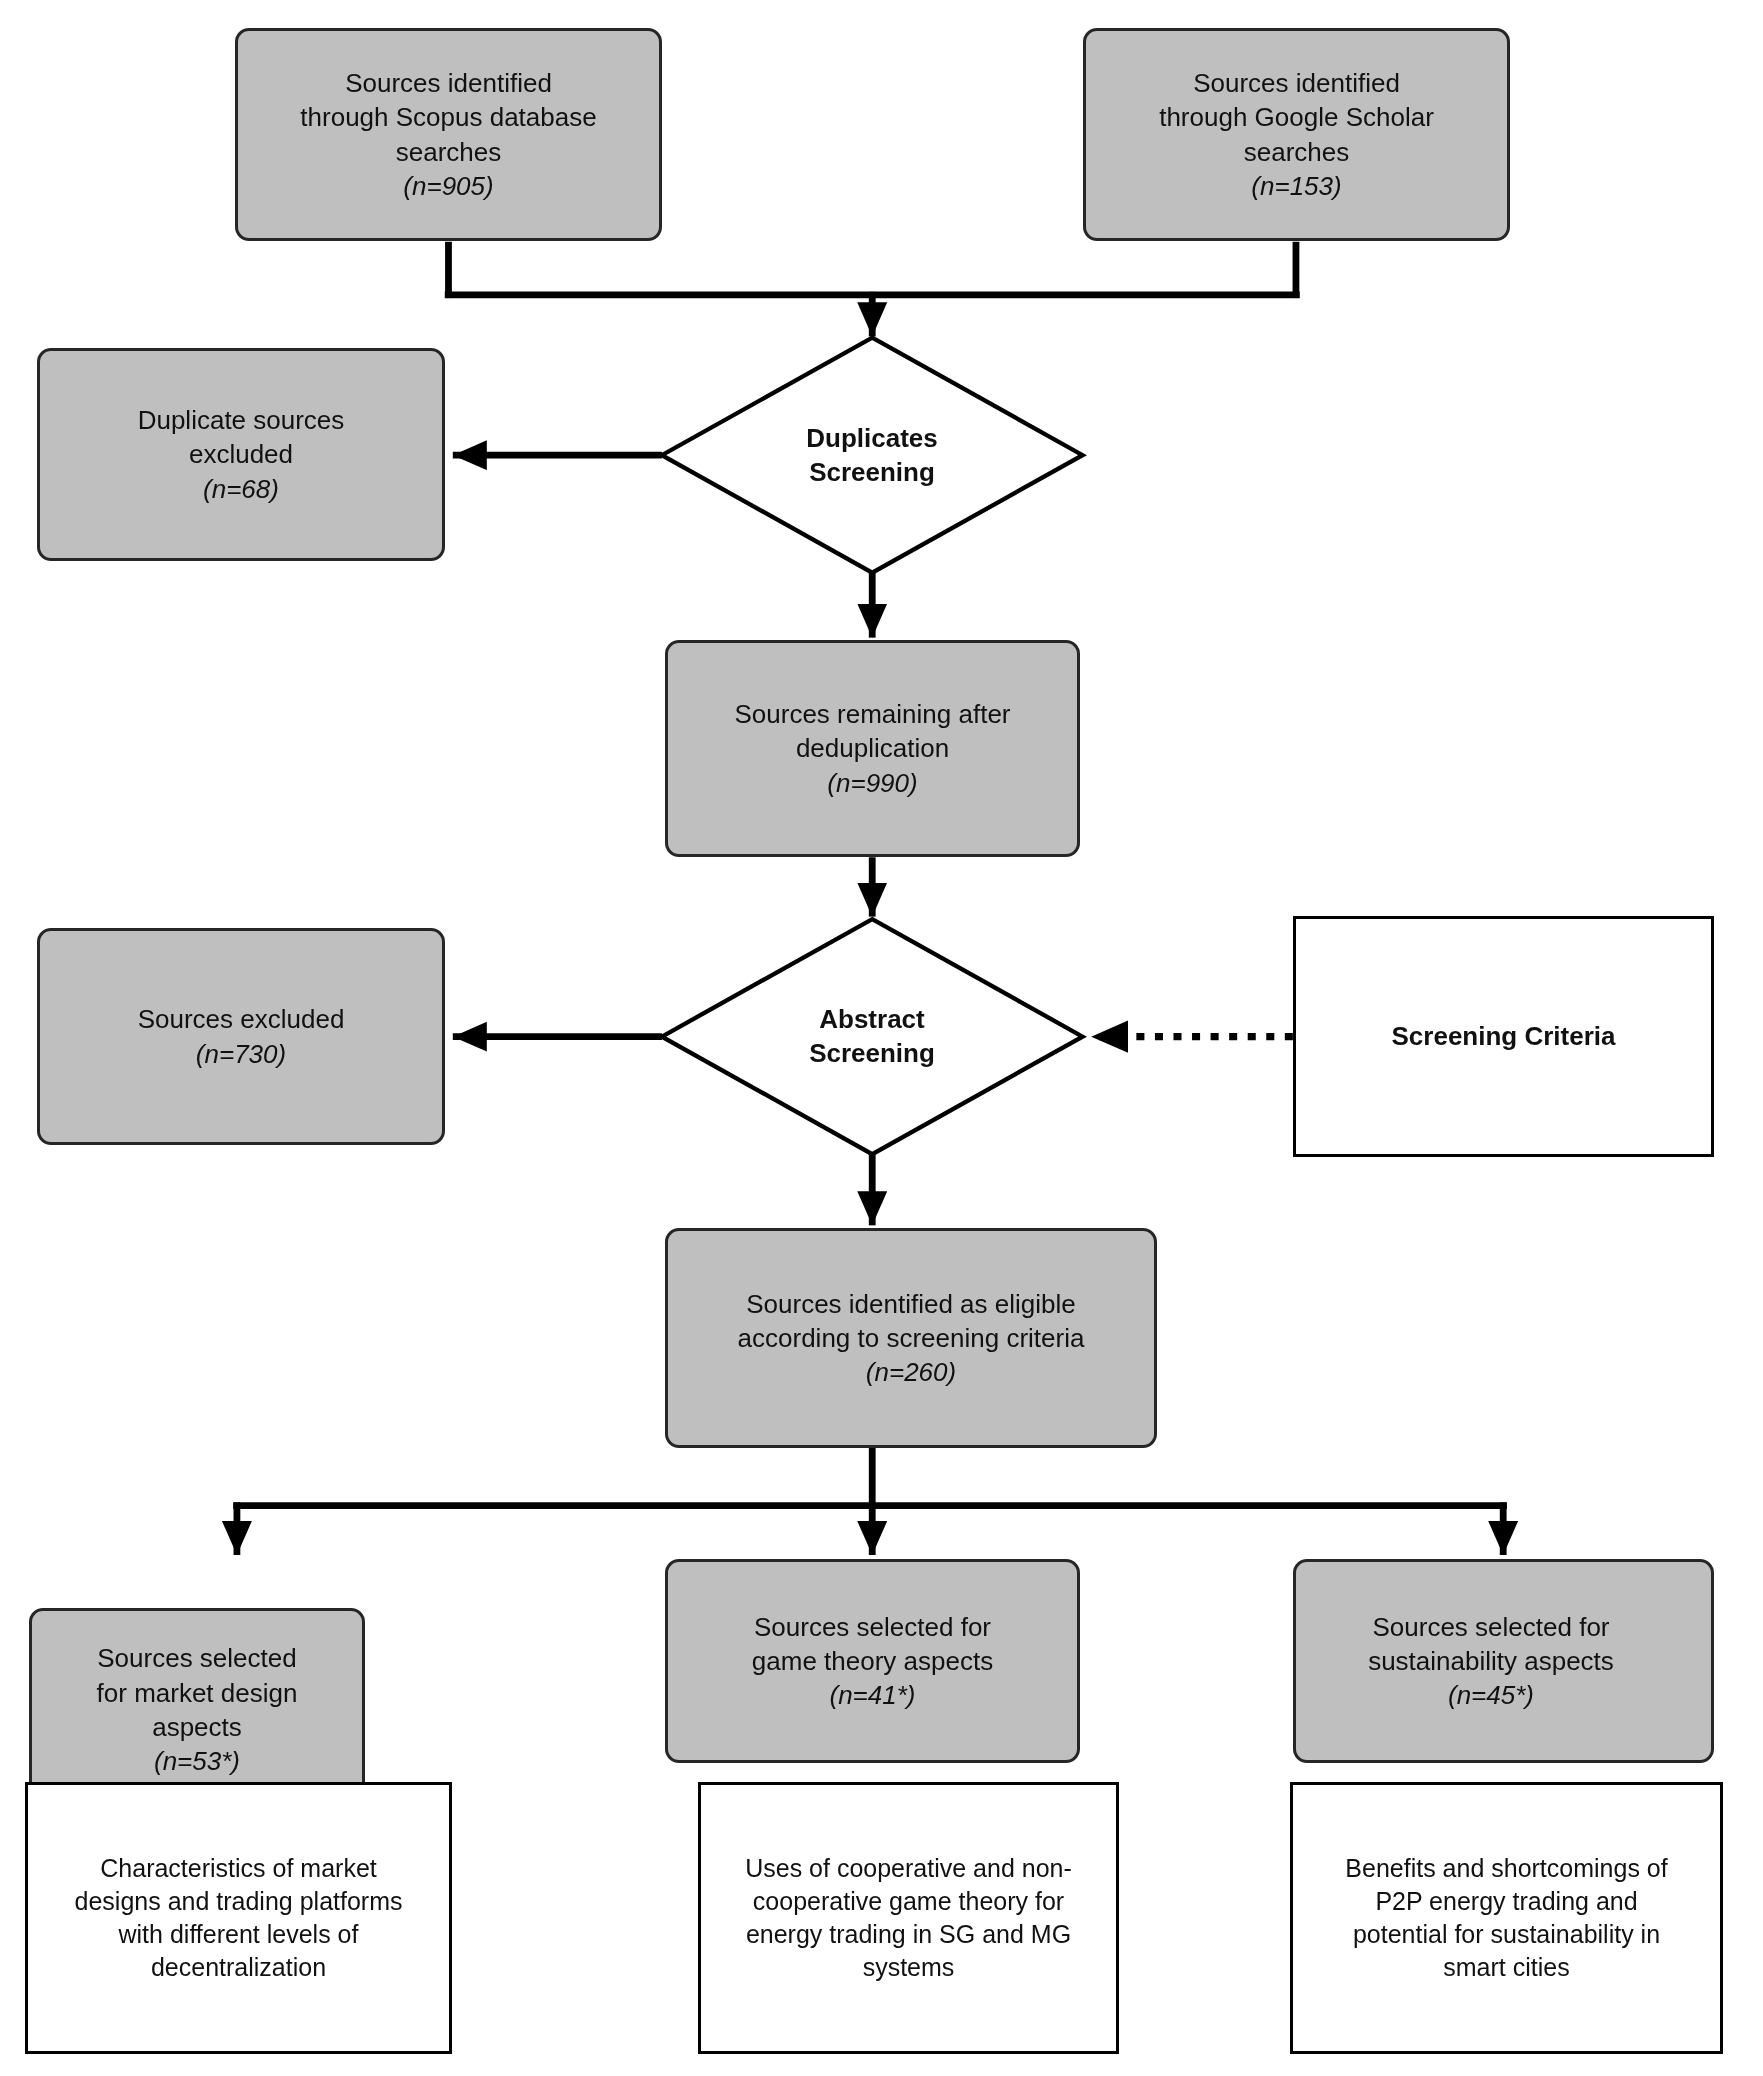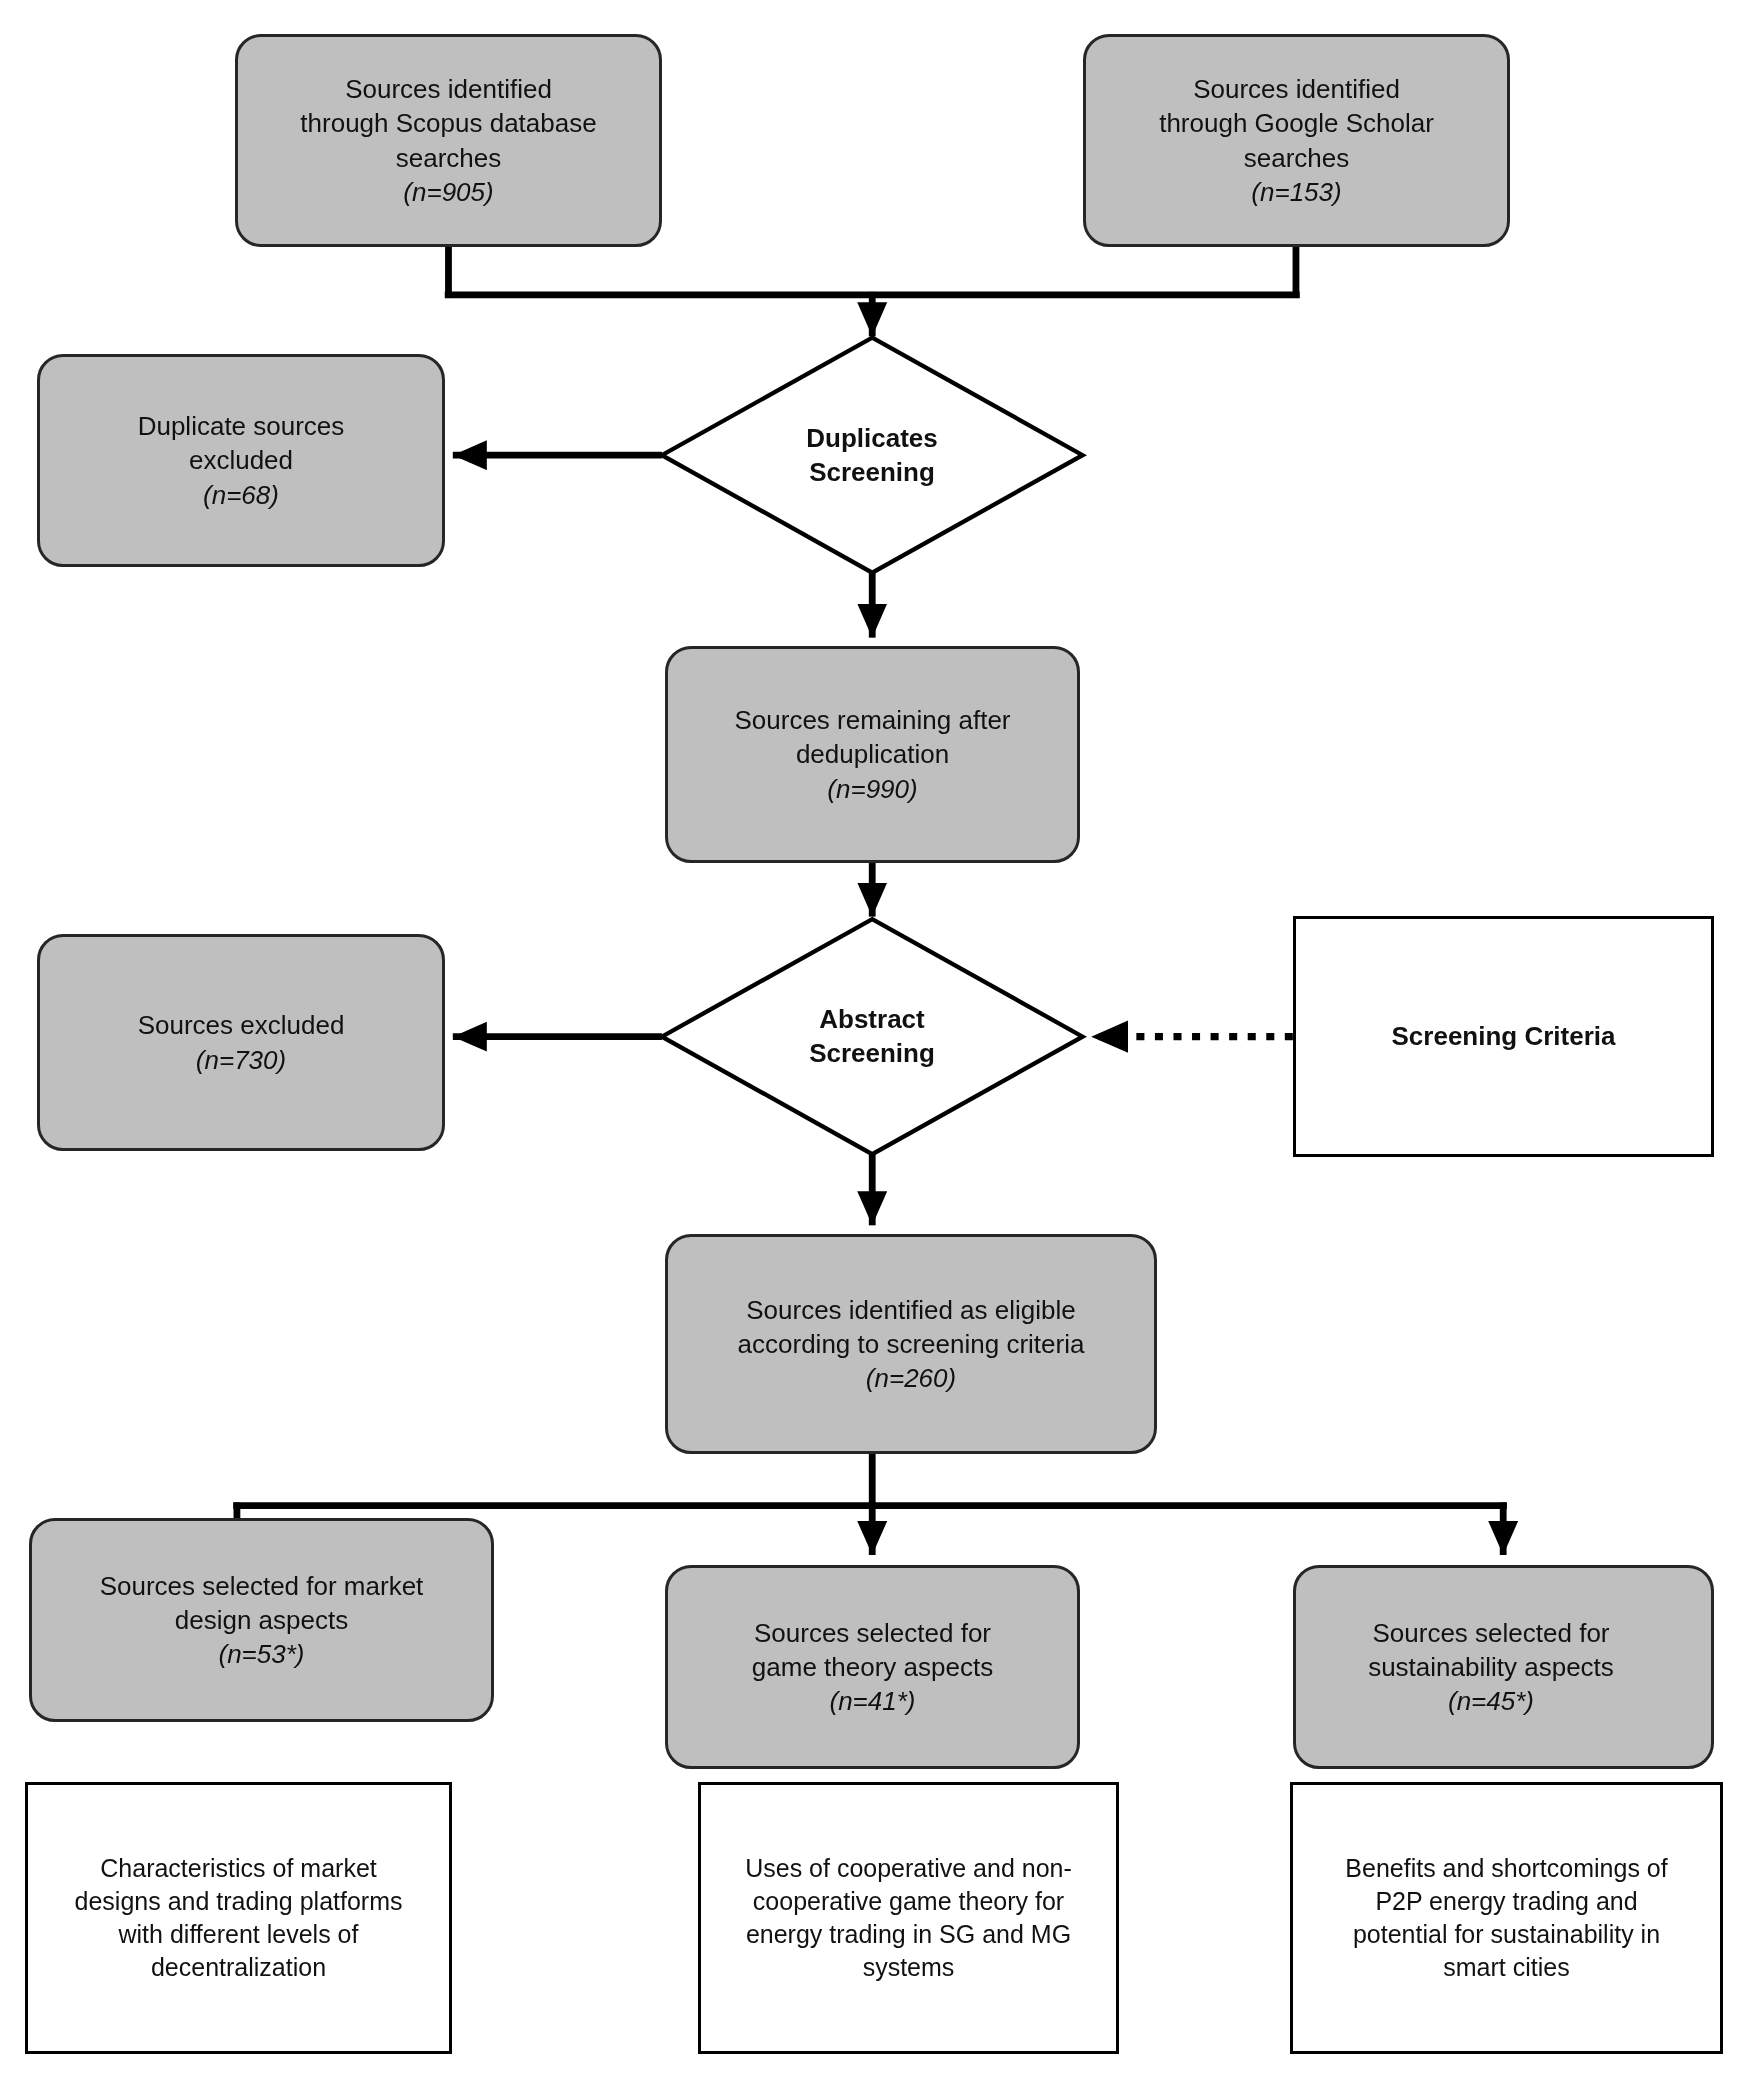--- a/index.html
+++ b/index.html
@@ -29,23 +29,22 @@
     flex-direction: column;
     align-items: center;
     justify-content: center;
     text-align: center;
     font-size: 26px;
     line-height: 1.32;
   }
   .gray {
     background: #bfbfbf;
     border: 3.7px solid #262626;
-    border-radius: 26px;
+    border-radius: 14px;
     padding: 6.2px 62px;
-    margin-top: 6px;
   }
   .whitebox {
     background: #ffffff;
     border: 3.1px solid #000000;
     padding: 6.2px 43px;
   }
   .desc {
     font-size: 25px;
   }
   .count {
@@ -137,21 +136,21 @@
 
   <div class="node whitebox bold" style="left:1293px; top:916px; width:421px; height:241px;">
     <div class="label">Screening Criteria</div>
   </div>
 
   <div class="node gray" style="left:665px; top:1228px; width:492px; height:220px;">
     <div class="label">Sources identified as eligible according to screening criteria</div>
     <div class="count">(n=260)</div>
   </div>
 
-  <div class="node gray" style="left:29px; top:1512px; width:465px; height:204px;">
+  <div class="node gray" style="left:29px; top:1608px; width:336px; height:204px;">
     <div class="label">Sources selected for market design aspects</div>
     <div class="count">(n=53*)</div>
   </div>
 
   <div class="node gray" style="left:665px; top:1559px; width:415px; height:204px;">
     <div class="label">Sources selected for game theory aspects</div>
     <div class="count">(n=41*)</div>
   </div>
 
   <div class="node gray" style="left:1293px; top:1559px; width:421px; height:204px;padding-left:37px;">

